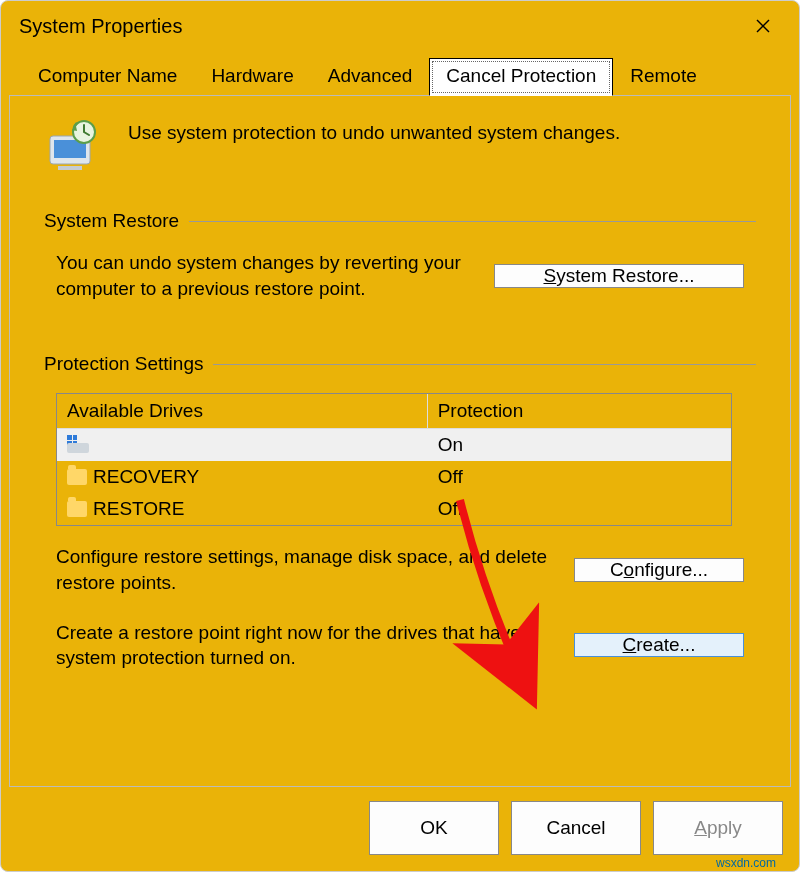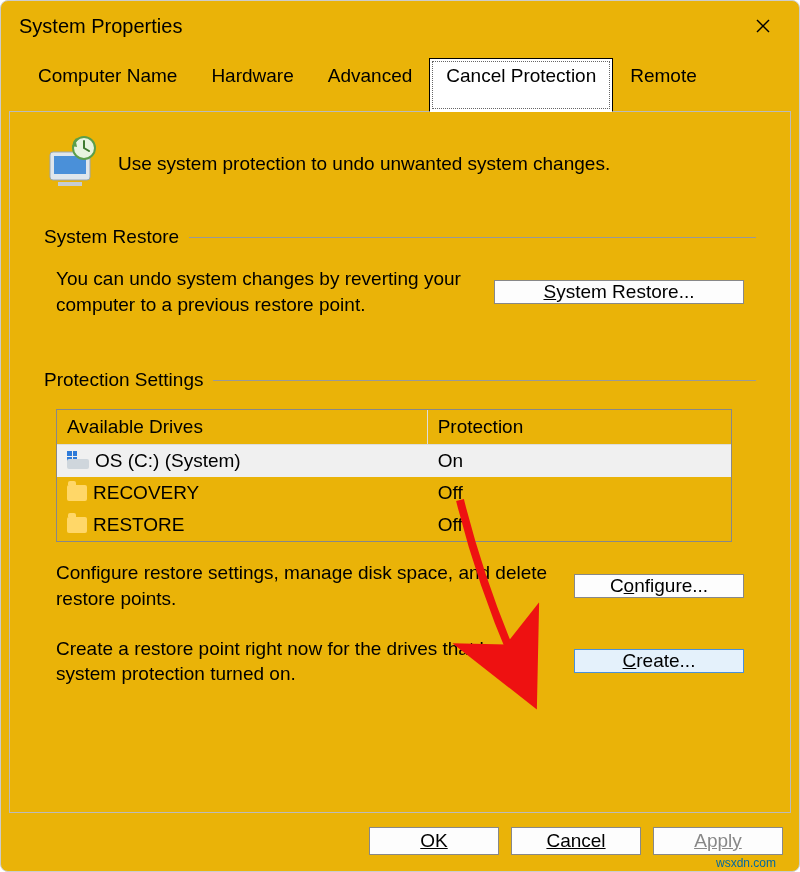--- a/index.html
+++ b/index.html
@@ -48,21 +48,21 @@
 
   .tabs {
     display: flex;
     align-items: flex-end;
     padding: 10px 12px 0 12px;
     border-bottom: 1px solid #bbb;
     gap: 0;
     margin: 0 8px;
   }
   .tab {
-    padding: 6px 16px 24px 16px;
+    padding: 6px 16px 8px 16px;
     font-size: 19px;
     cursor: pointer;
     position: relative;
     bottom: -1px;
     border: 1px solid transparent;
   }
   .tab.active {
     border: 1px solid #000;
     border-bottom: 1px solid #fff;
     background: #fff;
@@ -73,22 +73,22 @@
     flex: 1;
     padding: 22px 34px 10px 34px;
     border: 1px solid #bbb;
     border-top: none;
     margin: 0 8px;
     display: flex;
     flex-direction: column;
   }
   .intro {
     display: flex;
-    align-items: center;
-    gap: 18px;
+    align-items: flex-start;
+    gap: 28px;
     margin-bottom: 28px;
   }
   .intro-icon {
     width: 56px;
     height: 56px;
     flex-shrink: 0;
     position: relative;
   }
   .intro-text { font-size: 19px; padding-top: 4px; }
 
@@ -180,21 +180,21 @@
     display: grid; grid-template-columns: 1fr 1fr; grid-template-rows: 1fr 1fr; gap: 1px;
   }
   .sys-drive-icon .win span { background: #2f7bd9; }
 
   .footer {
     display: flex;
     justify-content: flex-end;
     gap: 12px;
     padding: 14px 16px 16px 0;
   }
-  .footer .btn { min-width: 130px; height: 28px; text-decoration: underline; }
+  .footer .btn { min-width: 130px; height: 54px; }
 
   .arrow-overlay {
     position: absolute;
     pointer-events: none;
     left: 0; top: 0; width: 800px; height: 872px;
   }
   .watermark {
     position: absolute;
     right: 24px;
     bottom: 2px;
@@ -266,21 +266,20 @@
         <div class="col col-drive">
           <span class="sys-drive-icon">
             <span class="win">
                 <span></span>
                 <span></span>
                 <span></span>
                 <span></span>
               </span>
             <span class="disk"></span>
           </span>
-          <span>OS (C:) (System)</span>
         </div>
         <div class="col col-prot">On</div>
       </div>
       <div class="drive-row">
         <div class="col col-drive">
           <span class="folder-icon"></span>
           <span>RECOVERY</span>
         </div>
         <div class="col col-prot">Off</div>
       </div>

